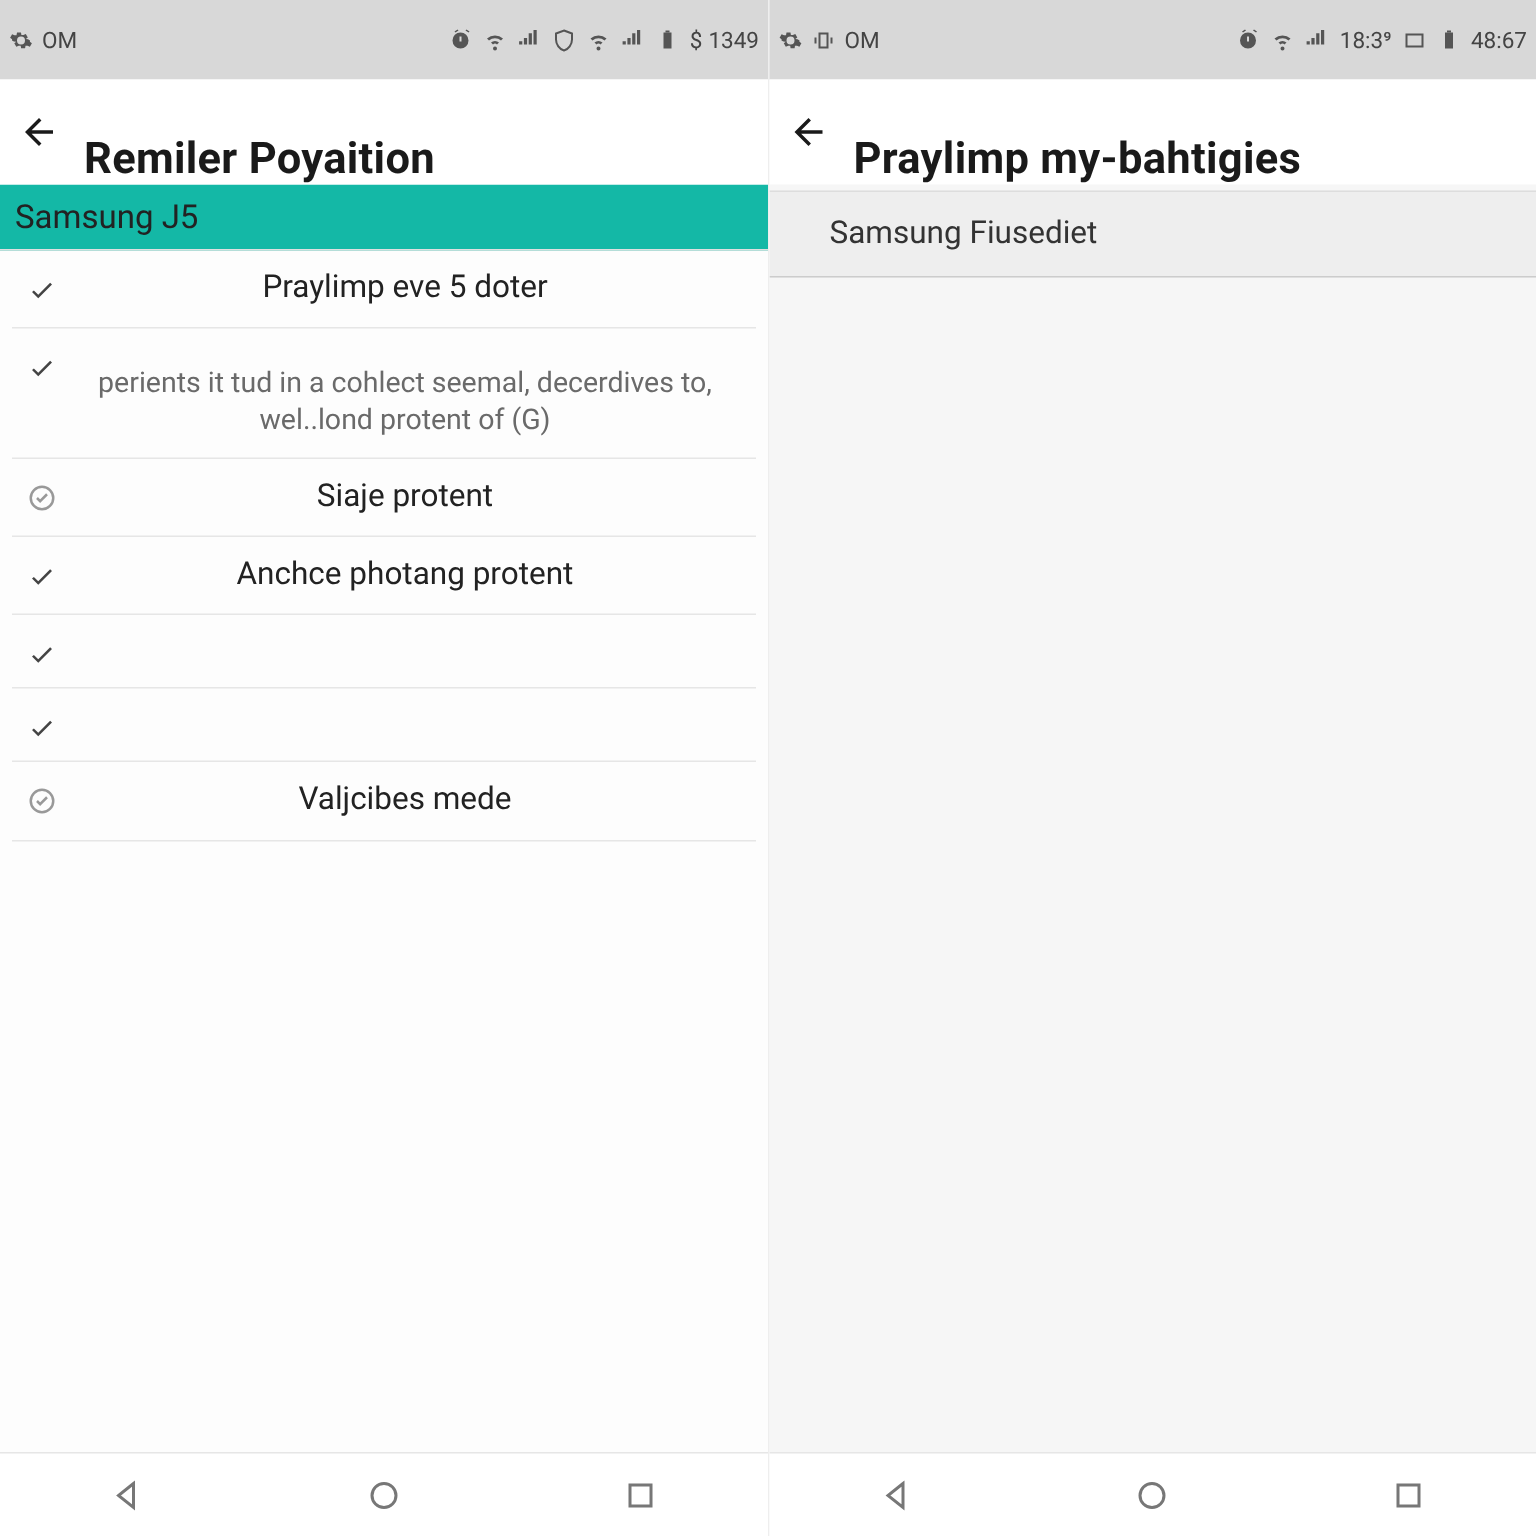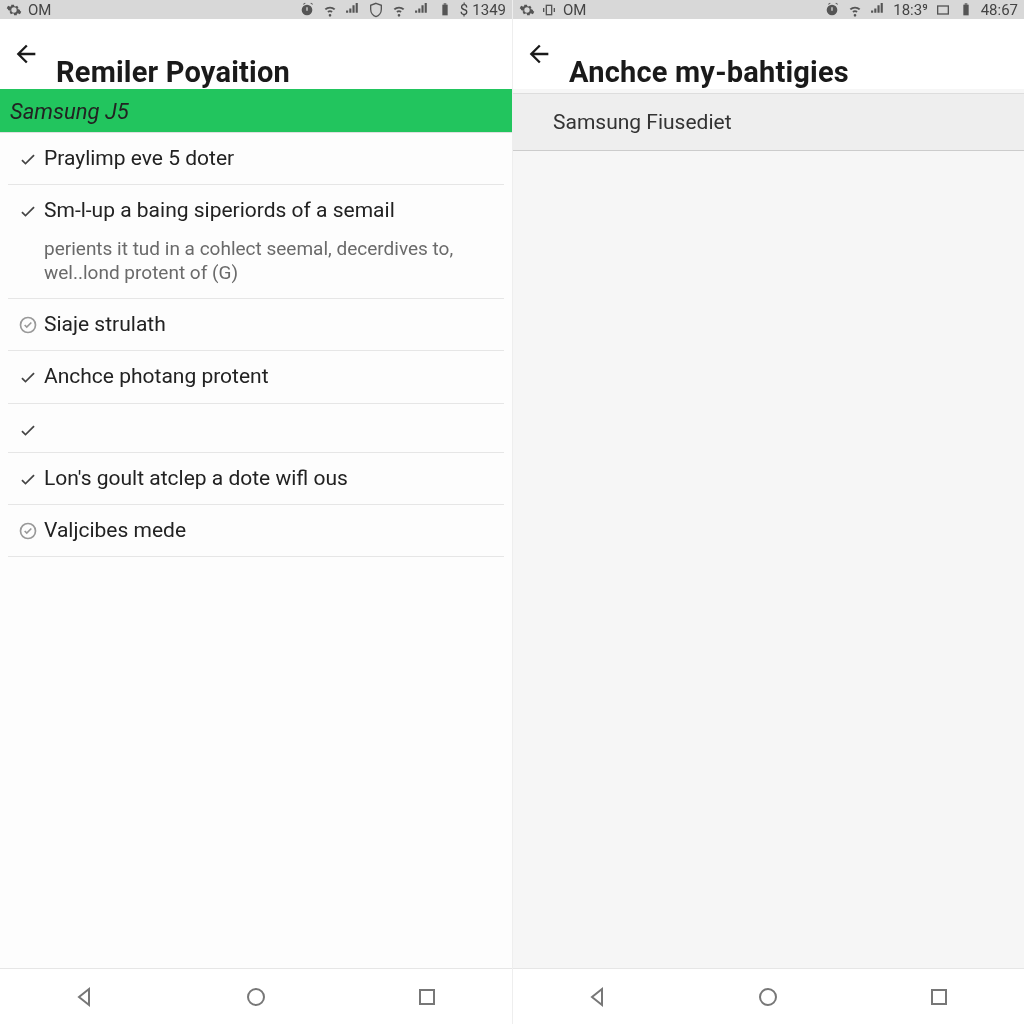--- a/index.html
+++ b/index.html
@@ -2,40 +2,40 @@
 <html><head>
 <meta charset="utf-8">
 <style>
   * { box-sizing: border-box; margin: 0; padding: 0; }
   html, body { width: 1024px; height: 1024px; font-family: -apple-system, Roboto, "Helvetica Neue", Arial, sans-serif; background: #fff; }
   .wrap { display: flex; width: 1024px; height: 1024px; }
   .phone { width: 512px; height: 1024px; display: flex; flex-direction: column; background: #fcfcfc; position: relative; }
   .phone + .phone { border-left: 1px solid #eee; }
 
   
-  .statusbar { height: 19px; background: #d8d8d8; display: flex; align-items: center; font-size: 15px; color: #4a4a4a; padding: 0 6px; }
+  .statusbar { height: 53px; background: #d8d8d8; display: flex; align-items: center; font-size: 15px; color: #4a4a4a; padding: 0 6px; }
   .statusbar .sb-left { display: flex; align-items: center; gap: 6px; }
   .statusbar .sb-right { margin-left: auto; display: flex; align-items: center; gap: 7px; }
   .sb-ico { width: 16px; height: 16px; display: inline-flex; align-items: center; justify-content: center; }
   .sb-ico svg { width: 16px; height: 16px; fill: #555; }
   .sb-text { font-size: 15px; color: #444; }
 
   
   .appbar { height: 70px; display: flex; align-items: center; padding: 0 6px 0 2px; background: #fff; }
   .appbar .back { width: 48px; height: 48px; display: flex; align-items: center; justify-content: center; }
   .appbar .back svg { width: 28px; height: 28px; fill: #1a1a1a; }
   .appbar .title { font-size: 29px; font-weight: 700; color: #1a1a1a; margin-left: 6px; letter-spacing: 0.2px; margin-top: 36px; }
 
   
   .body { flex: 1; overflow: hidden; background: #fdfdfd; }
-  .subheader { padding: 10px 10px 8px 10px; font-size: 22px; color: #222; background: #22c55e; border-bottom: 1px solid #e0e0e0; font-style: italic; }
+  .subheader { padding: 10px 10px 8px 10px; font-size: 22px; color: #222; background: #14b8a6; border-bottom: 1px solid #e0e0e0; }
   .list-item { display: flex; align-items: flex-start; padding: 12px 8px 12px 6px; border-bottom: 1px solid #e6e6e6; margin: 0 8px; }
   .li-icon { width: 28px; min-width: 28px; display: flex; align-items: center; justify-content: center; padding-top: 4px; }
   .li-icon svg { width: 20px; height: 20px; }
-  .li-text { flex: 1; padding-left: 2px; }
+  .li-text { flex: 1; padding-left: 2px; text-align: center; }
   .li-title { font-size: 21px; color: #222; line-height: 1.3; }
   .li-sub { font-size: 19px; color: #6a6a6a; line-height: 1.3; margin-top: 12px; }
 
   
   .single-row { background: #eee; padding: 16px 20px 16px 40px; border-top: 1px solid #ddd; border-bottom: 1px solid #ccc; font-size: 21px; color: #333; margin-top: 4px; }
 
   
   .navbar { height: 56px; background: #fff; border-top: 1px solid #e6e6e6; display: flex; align-items: center; justify-content: space-around; }
   .navbtn { width: 40px; height: 40px; display: flex; align-items: center; justify-content: center; }
   .navbtn svg { width: 24px; height: 24px; fill: none; stroke: #777; stroke-width: 2; }
@@ -120,34 +120,33 @@
           </div>
       </div>
 
       <div class="list-item">
         <div class="li-icon">
             <svg viewBox="0 0 24 24">
               <path d="M9 16.2l-3.5-3.5L4 14l5 5 11-11-1.5-1.5z" fill="#444"></path>
             </svg>
           </div>
         <div class="li-text">
-          <div class="li-title">Sm-l-up a baing siperiords of a semail</div>
           <div class="li-sub">perients it tud in a cohlect seemal, decerdives to, wel..lond protent of (G)</div>
         </div>
       </div>
 
       <div class="list-item">
         <div class="li-icon">
             <svg viewBox="0 0 24 24">
               <circle cx="12" cy="12" r="9" fill="none" stroke="#999" stroke-width="2"></circle>
               <path d="M8 12l2.5 2.5L16 9" fill="none" stroke="#999" stroke-width="2"></path>
             </svg>
           </div>
         <div class="li-text">
-            <div class="li-title">Siaje strulath</div>
+            <div class="li-title">Siaje protent</div>
           </div>
       </div>
 
       <div class="list-item">
         <div class="li-icon">
             <svg viewBox="0 0 24 24">
               <path d="M9 16.2l-3.5-3.5L4 14l5 5 11-11-1.5-1.5z" fill="#444"></path>
             </svg>
           </div>
         <div class="li-text">
@@ -161,23 +160,20 @@
               <path d="M9 16.2l-3.5-3.5L4 14l5 5 11-11-1.5-1.5z" fill="#444"></path>
             </svg>
           </div>
       </div>
 
       <div class="list-item">
         <div class="li-icon">
             <svg viewBox="0 0 24 24">
               <path d="M9 16.2l-3.5-3.5L4 14l5 5 11-11-1.5-1.5z" fill="#444"></path>
             </svg>
-          </div>
-        <div class="li-text">
-            <div class="li-title">Lon's goult atclep a dote wifl ous</div>
           </div>
       </div>
 
       <div class="list-item">
         <div class="li-icon">
             <svg viewBox="0 0 24 24">
               <circle cx="12" cy="12" r="9" fill="none" stroke="#999" stroke-width="2"></circle>
               <path d="M8 12l2.5 2.5L16 9" fill="none" stroke="#999" stroke-width="2"></path>
             </svg>
           </div>
@@ -253,21 +249,21 @@
         <span class="sb-text">48:67</span>
       </div>
     </div>
 
     <div class="appbar">
       <div class="back">
         <svg viewBox="0 0 24 24">
             <path d="M20 11H7.8l5.6-5.6L12 4l-8 8 8 8 1.4-1.4L7.8 13H20z"></path>
           </svg>
       </div>
-      <div class="title">Anchce my-bahtigies</div>
+      <div class="title">Praylimp my-bahtigies</div>
     </div>
 
     <div class="body" style="background:#f6f6f6;">
       <div class="single-row">
         <span>Samsung Fiusediet</span>
       </div>
     </div>
 
     <div class="navbar">
       <div class="navbtn">

